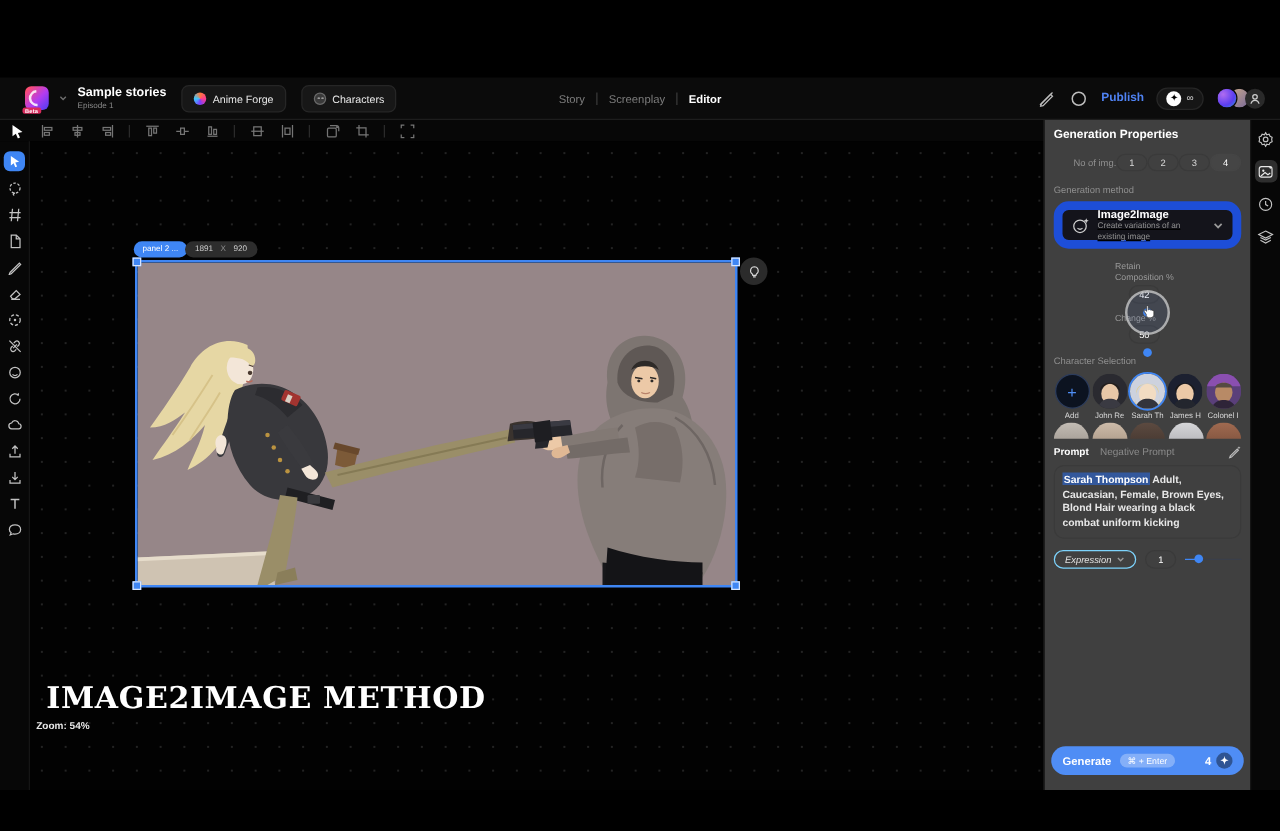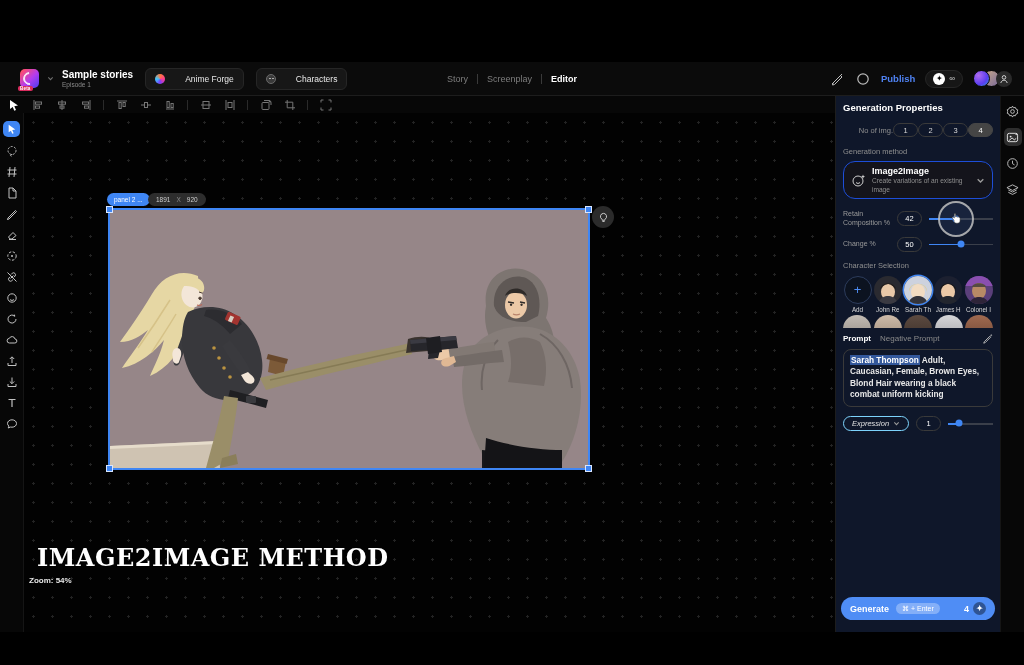--- a/index.html
+++ b/index.html
@@ -14,21 +14,21 @@
   .logo { width:19px; height:19px; border-radius:5px; position:relative;
     background:linear-gradient(135deg,#ff4d6d 10%,#b33cf0 55%,#4a3df0 100%); }
   .logo .swirl { position:absolute; inset:3px; border:2px solid rgba(255,255,255,.85);
     border-radius:50%; border-right-color:transparent; border-top-color:transparent; transform:rotate(40deg); }
   .logo .beta { position:absolute; left:-2px; bottom:-3px; background:#d92b5d; color:#fff;
     font-size:4.5px; font-weight:bold; padding:0 2px; border-radius:2px; letter-spacing:.2px; }
   .chev { width:7px; height:7px; opacity:.7; }
   .ptitle { line-height:1.15; }
   .ptitle .t { font-size:10px; font-weight:bold; color:#fff; }
   .ptitle .s { font-size:6.5px; color:#8a8a8a; }
-  .htab { display:flex; align-items:center; gap:20px; background:#171717; border:1px solid #262626;
+  .htab { display:flex; align-items:center; gap:5px; background:#171717; border:1px solid #262626;
     border-radius:6px; height:22px; padding:0 9px; color:#e8e8e8; font-size:8.5px; margin-left:4px; }
   .htab .dot { width:10px; height:10px; border-radius:50%; }
   .dot-forge { background:conic-gradient(#ff7a3c,#ff3c8e,#7a3cff,#3cc8ff,#ff7a3c); }
   .dot-char { background:#3a3a3a; border:1px solid #6a6a6a; position:relative; }
   .dot-char:after { content:""; position:absolute; left:2.5px; top:3px; width:1.5px;height:1.5px;
     background:#bbb; box-shadow:3px 0 0 #bbb; border-radius:50%; }
   .hcenter { position:absolute; left:0; right:0; display:flex; justify-content:center; gap:0;
     pointer-events:none; }
   .hcenter span { pointer-events:auto; }
   .navitem { font-size:9px; color:#7d7d7d; padding:0 9px; }
@@ -75,36 +75,36 @@
   .handle { position:absolute; width:7px; height:7px; background:#3f86f4; border:1px solid #d8e6ff; }
   .h-tl { left:-4px; top:-4px; } .h-tr { right:-4px; top:-4px; }
   .h-bl { left:-4px; bottom:-4px; } .h-br { right:-4px; bottom:-4px; }
   .bulb { position:absolute; left:568px; top:93px; width:22px; height:22px; border-radius:50%;
     background:#2b2b2b; display:flex; align-items:center; justify-content:center; }
   .caption { position:absolute; left:13px; top:430px; font-family:"DejaVu Serif", serif;
     font-weight:bold; font-size:24px; color:#fff; letter-spacing:.5px; }
   .zoomlabel { position:absolute; left:5px; top:463px; font-size:8px; font-weight:bold; color:#e8e8e8; }
 
   
-  .rpanel { position:absolute; top:96px; left:835px; width:165px; height:536px; background:#0f172a;
+  .rpanel { position:absolute; top:96px; left:835px; width:165px; height:536px; background:#404040;
     border-left:1px solid #1d1d1d; padding:6px 7px; }
   .rtitle { font-size:9.5px; font-weight:bold; color:#fff; margin-bottom:10px; }
   .row { display:flex; align-items:center; }
   .glabel { font-size:7.5px; color:#8f8f8f; }
   .numrow { margin-bottom:10px; justify-content:flex-end; }
   .numbtn { width:25px; height:14px; border:1px solid #3a3a3a; border-radius:8px; color:#d8d8d8;
     font-size:7.5px; display:flex; align-items:center; justify-content:center; background:transparent; }
   .numbtn.sel { background:#454545; border-color:#454545; color:#fff; }
   .mlabel { margin-bottom:5px; }
-  .methodcard { border:1px solid #1d4ed8; background:#14141b; border-radius:12px; height:38px;
-    display:flex; align-items:center; padding:0 7px; gap:6px; margin-bottom:11px; }
+  .methodcard { border:7px solid #1d4ed8; background:#14141b; border-radius:12px; height:38px;
+    display:flex; align-items:center; padding:0 7px; gap:6px; margin-bottom:11px;text-decoration:underline; }
   .mtext { flex:1; line-height:1.25; }
   .mtext .n { font-size:9px; font-weight:bold; color:#fff; }
   .mtext .d { font-size:6.6px; color:#8f8f8f; }
-  .sliderrow { margin-bottom:9px; }
+  .sliderrow { margin-bottom:9px;flex-direction:column; }
   .slabel { width:52px; font-size:7px; color:#9a9a9a; line-height:1.25; }
   .valbox { width:25px; height:15px; border:1px solid #3a3a3a; border-radius:8px; color:#fff;
     font-size:7.5px; display:flex; align-items:center; justify-content:center; margin:0 7px 0 2px; }
   .slider { position:relative; flex:1; height:14px; --v:50%; }
   .slider .track { position:absolute; left:0; right:0; top:6.5px; height:1.6px; background:#3a3f4a; }
   .slider .fill { position:absolute; left:0; top:6.5px; height:1.6px; background:#3f86f4; width:var(--v); }
   .slider .thumb { position:absolute; top:7px; left:var(--v); width:7px; height:7px; border-radius:50%;
     background:#3f86f4; transform:translate(-50%,-50%); }
   .cursorring { position:absolute; top:7px; left:var(--v); width:36px; height:36px; border-radius:50%;
     border:2px solid rgba(190,190,190,.85); background:rgba(90,120,200,.12);

